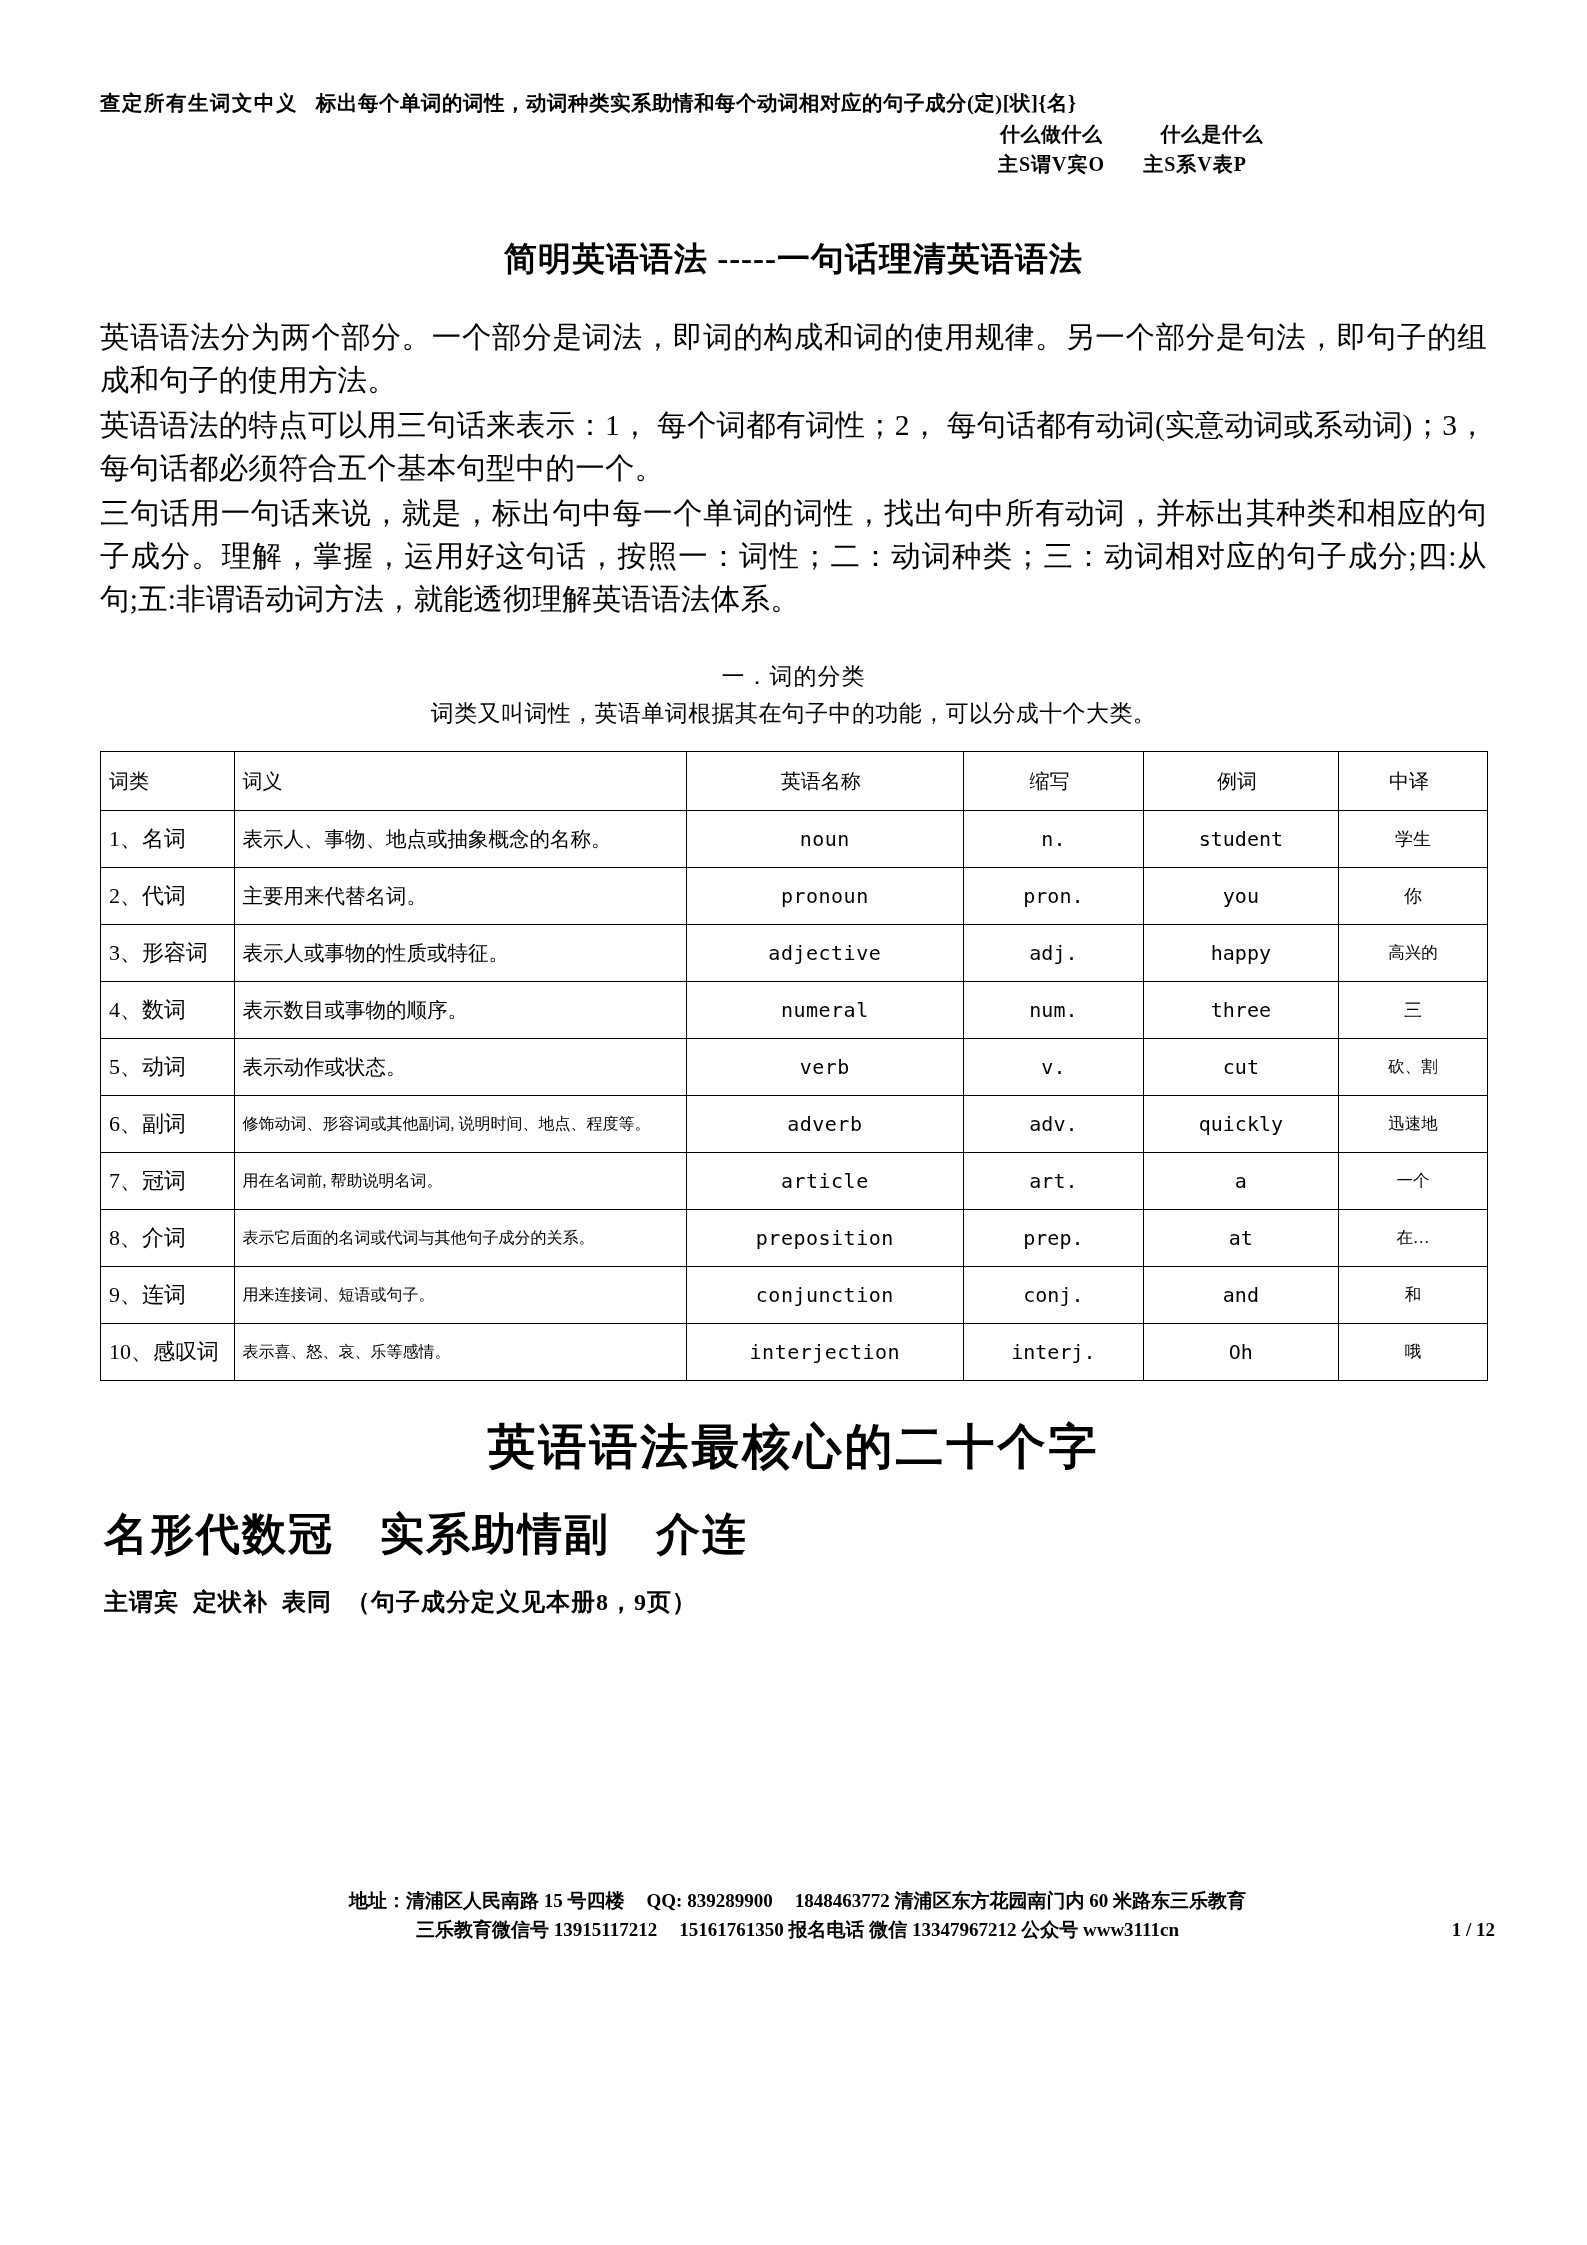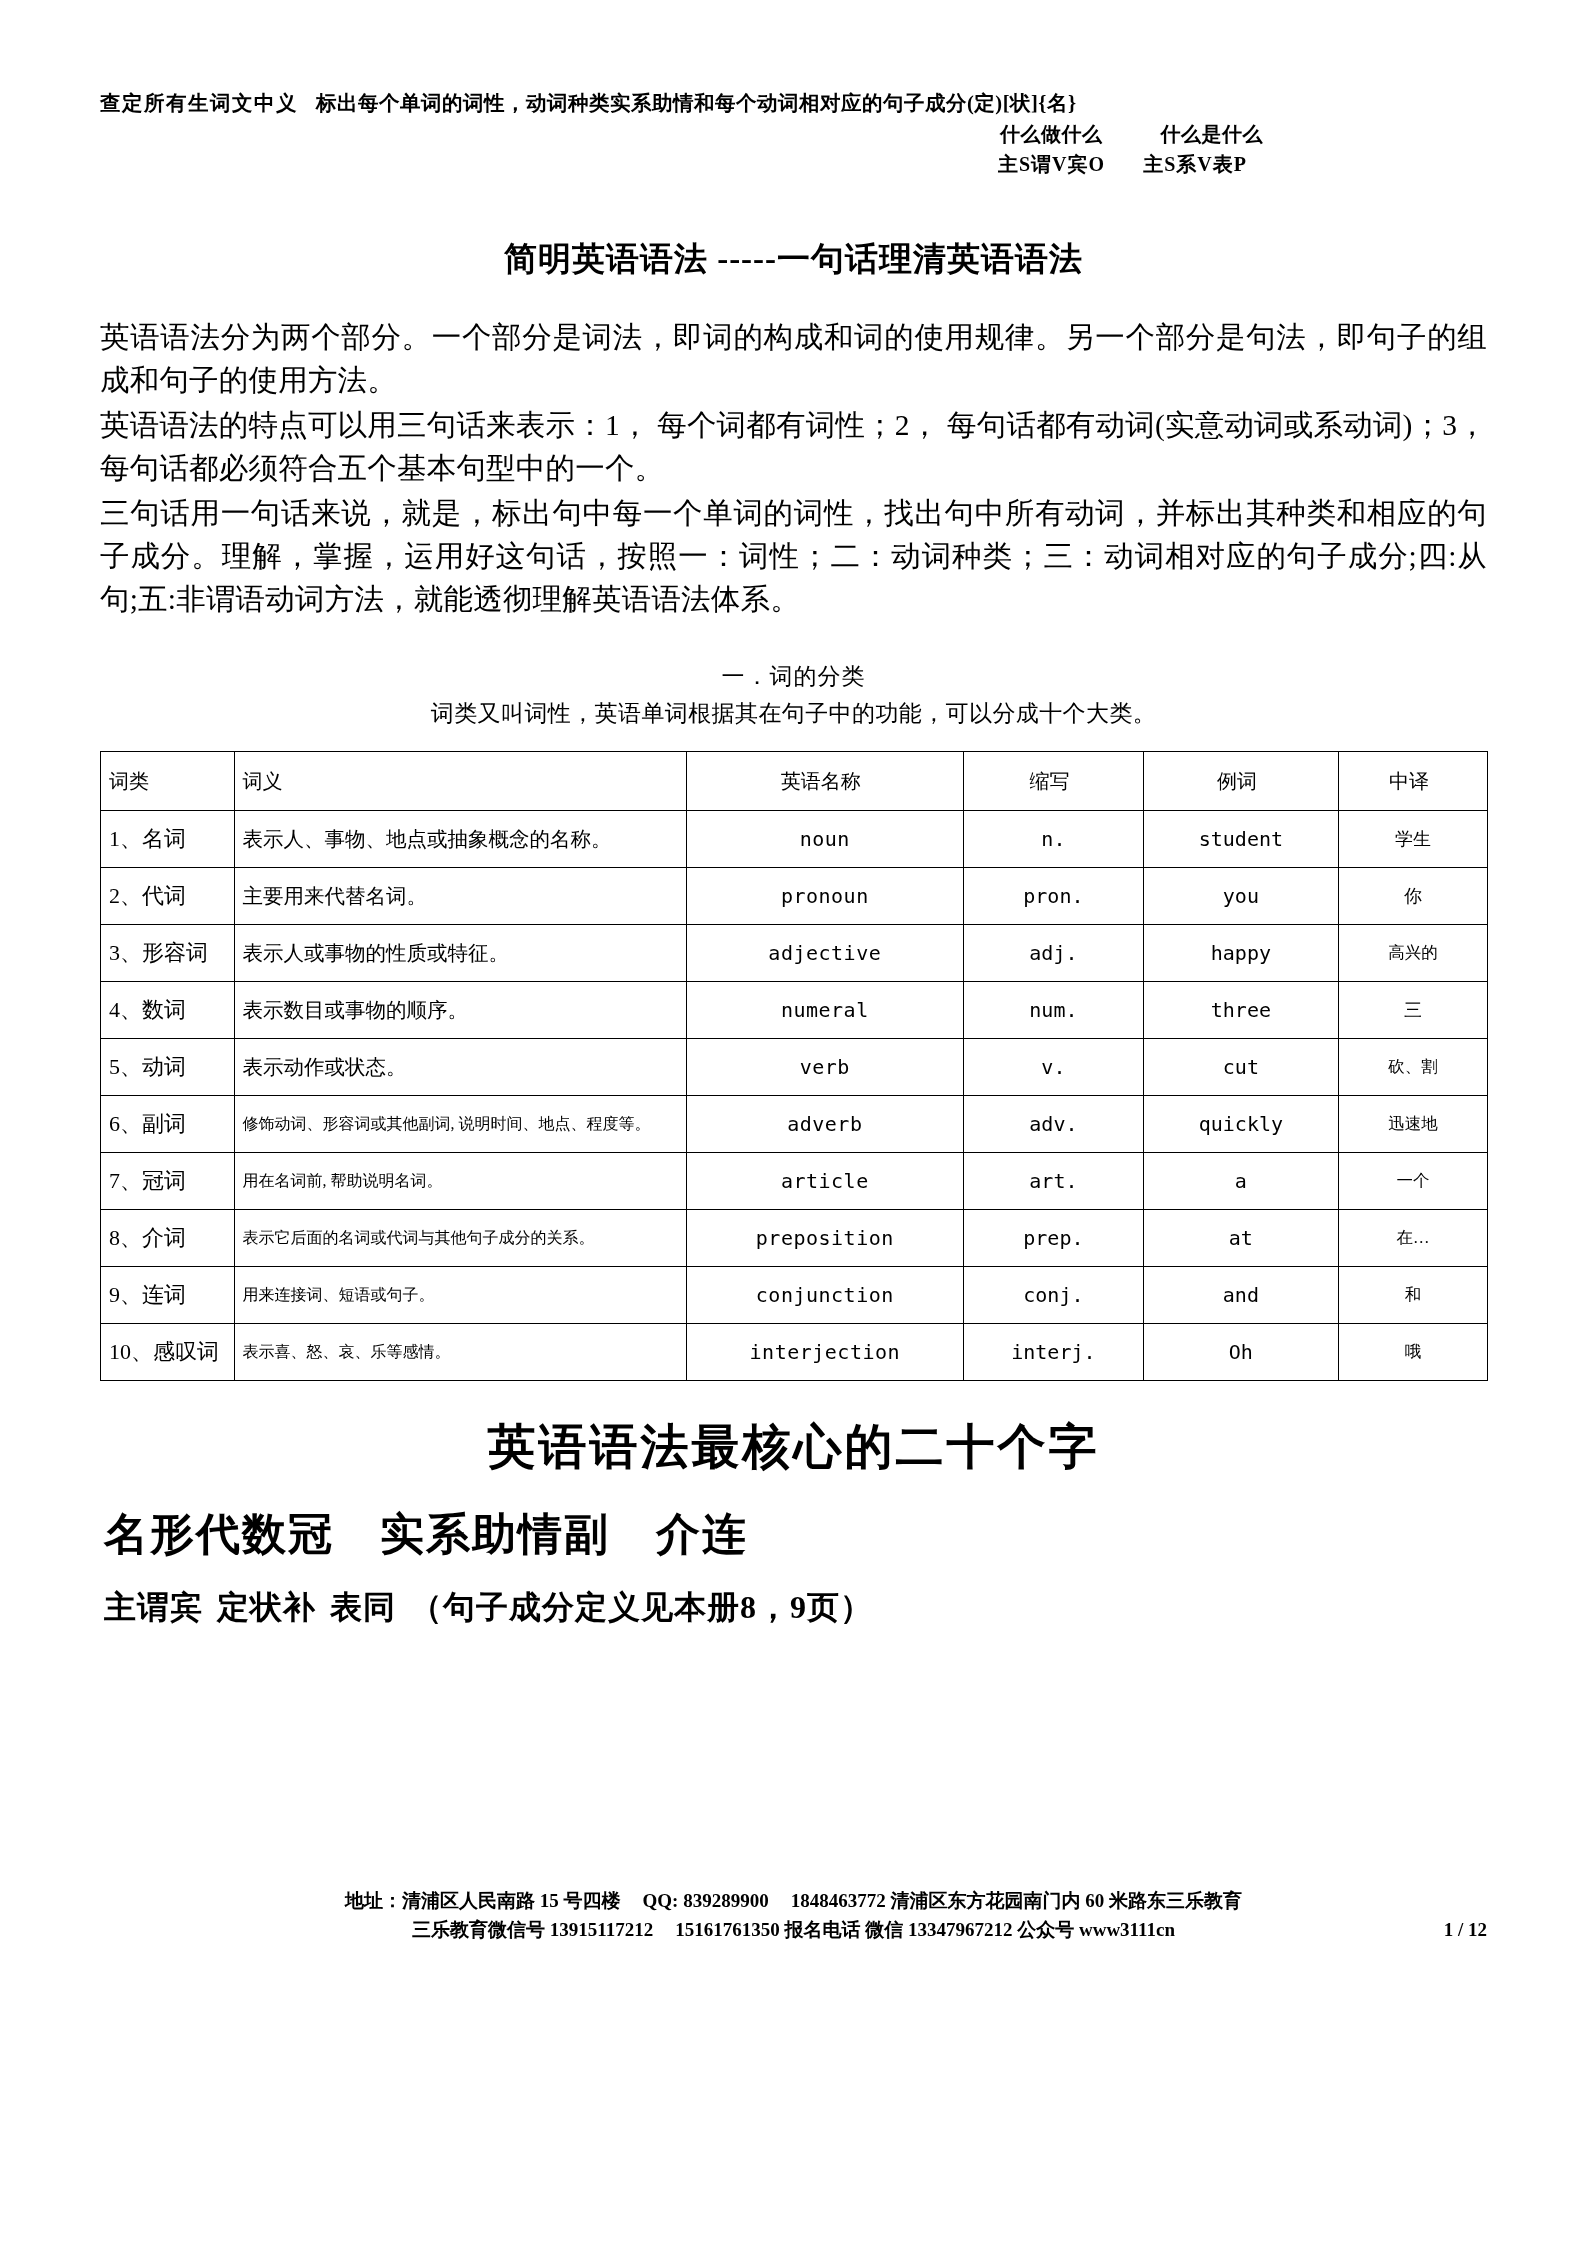--- a/index.html
+++ b/index.html
@@ -158,33 +158,33 @@
   .core-line1 {
     font-size: 44px;
     font-weight: bold;
     margin-top: 26px;
     letter-spacing: 2px;
     padding-left: 4px;
     font-family: Liberation Mono, monospace;
   }
   .core-line1 .gap { display: inline-block; width: 46px; }
   .core-line2 {
-    font-size: 32px;
+    font-size: 24px;
     font-weight: bold;
     margin-top: 22px;
     letter-spacing: 1px;
     padding-left: 4px;
   }
   .core-line2 .sp { display: inline-block; width: 14px; }
 
   
   .footer {
     position: absolute;
     left: 100px;
-    right: 100px;
+    right: 92px;
     bottom: 56px;
     font-size: 19px;
     line-height: 1.5;
     font-weight: bold;
   }
   .footer .f1 { text-align: center; white-space: nowrap; }
   .footer .f2 { text-align: center; white-space: nowrap; position: relative; }
   .footer .f1 .sp { display: inline-block; width: 22px; }
   .footer .f2 .sp { display: inline-block; width: 22px; }
   .footer .pagenum {

